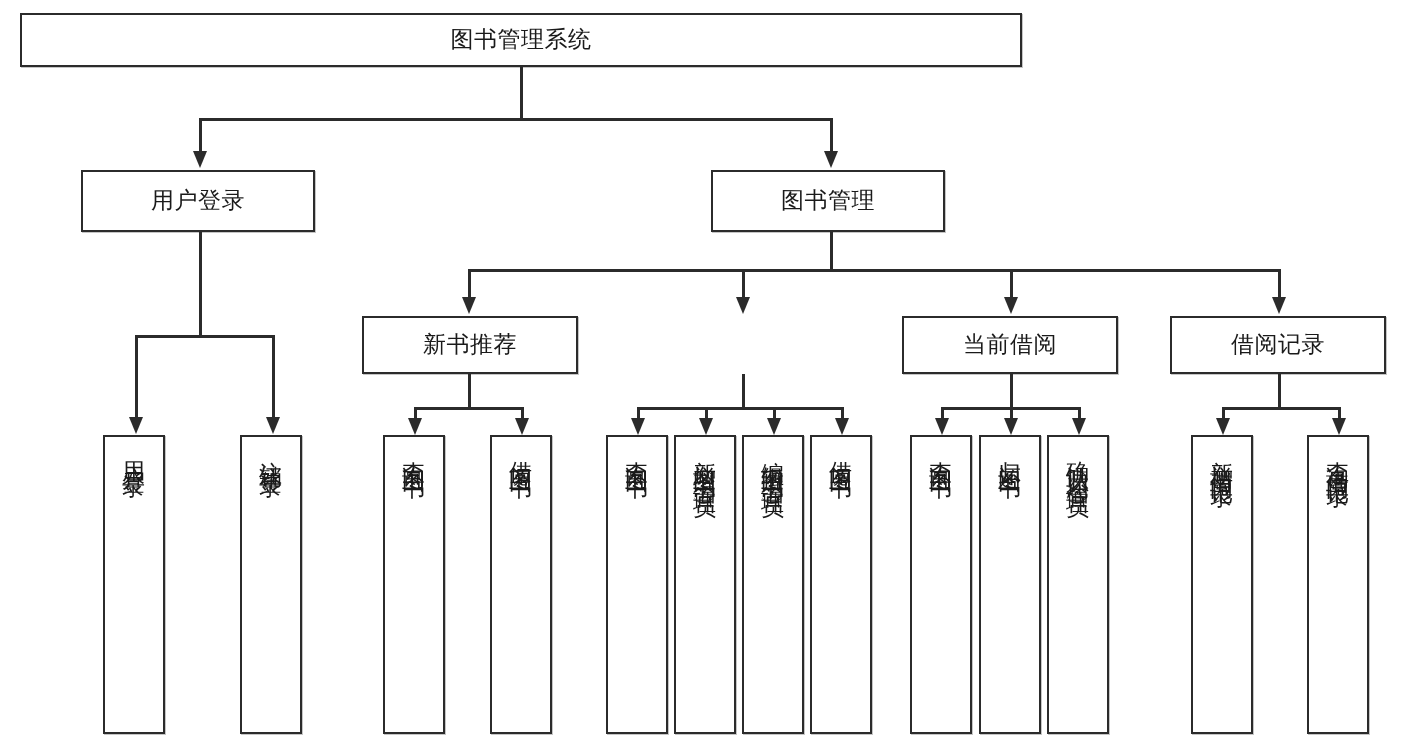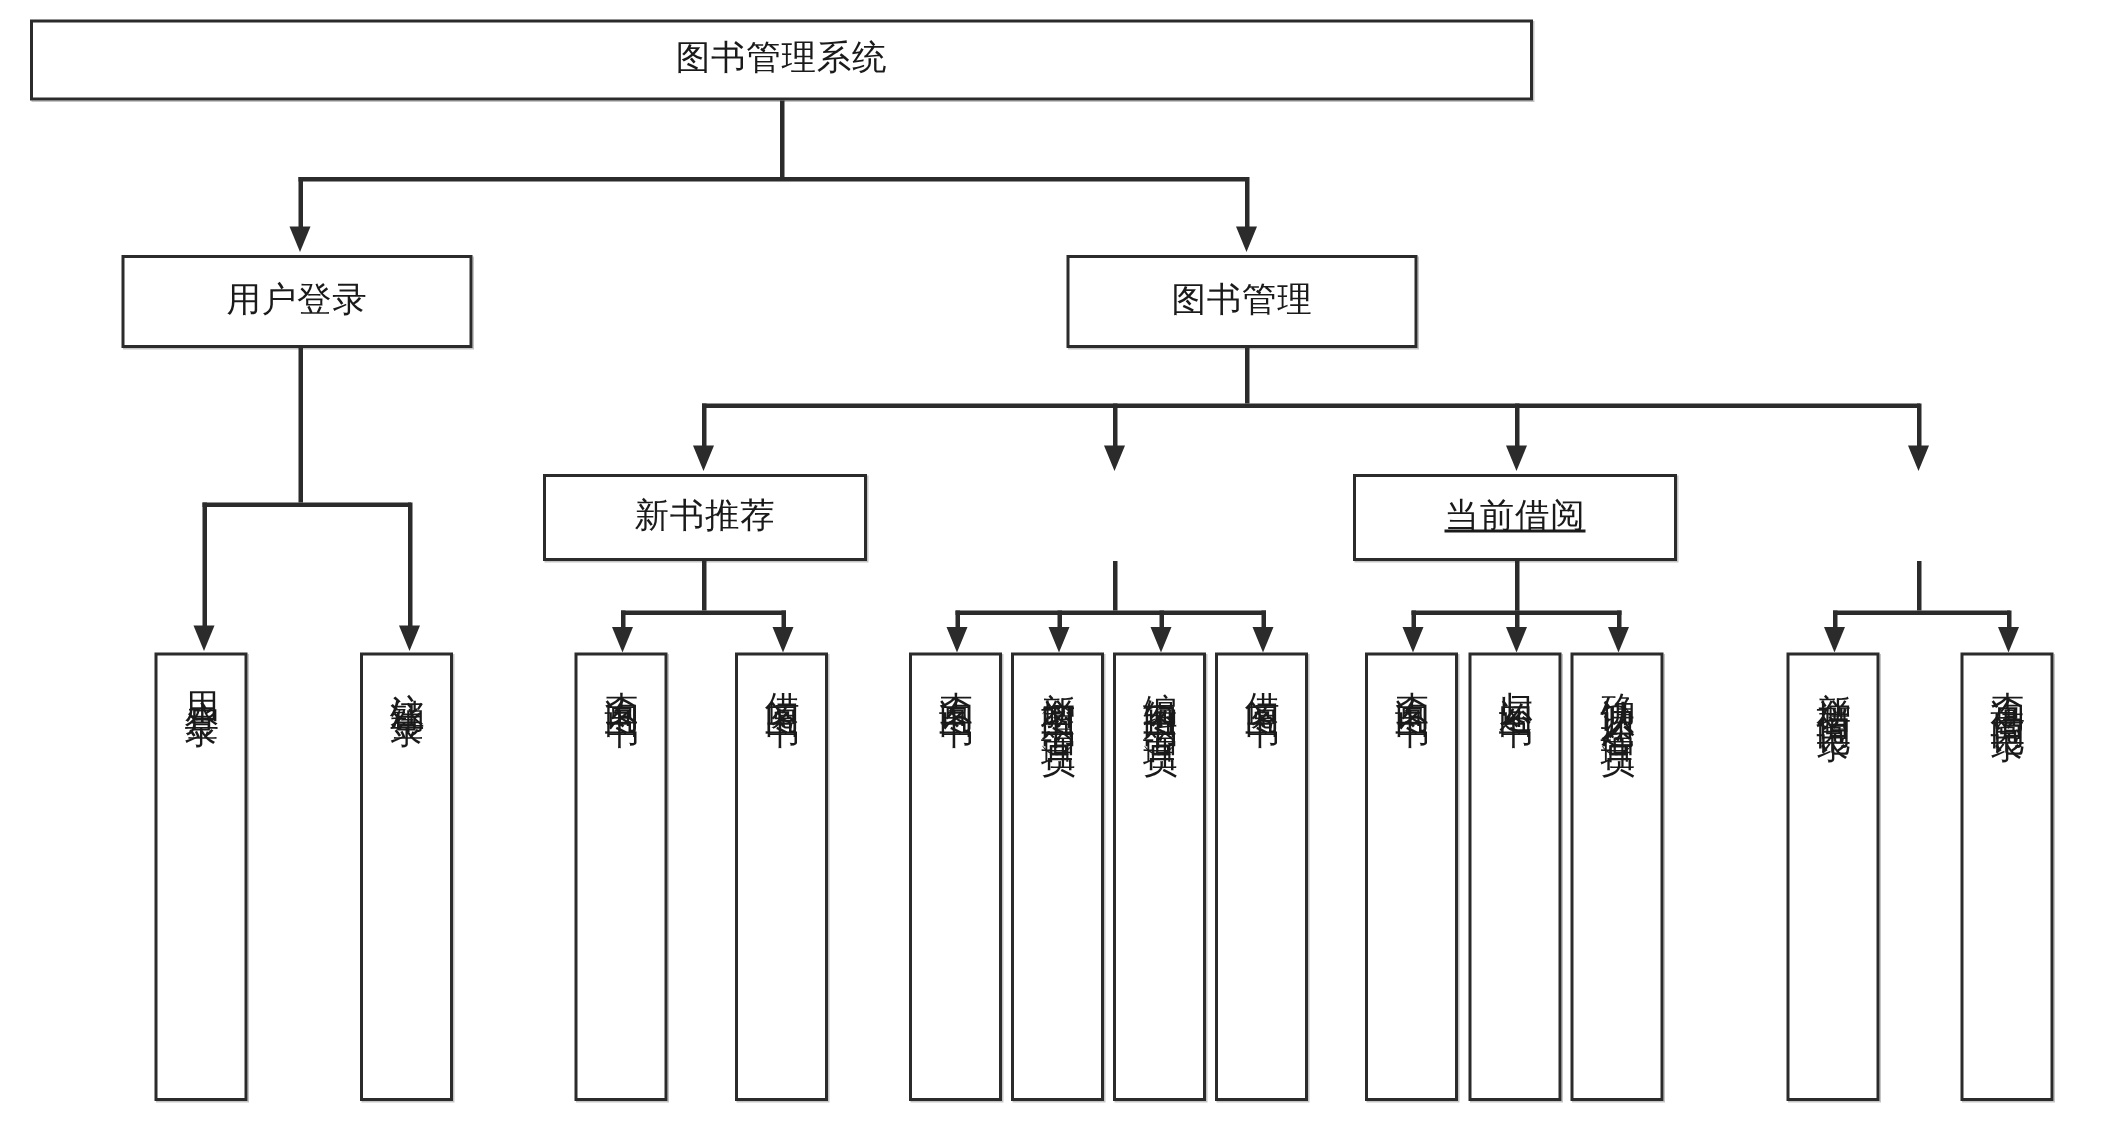--- a/index.html
+++ b/index.html
@@ -114,22 +114,25 @@
   <div class="edge v" style="left:742px;top:269px;height:30px;"></div>
   <div class="arrow" style="left:736px;top:297px;"></div>
   <div class="edge v" style="left:1010px;top:269px;height:30px;"></div>
   <div class="arrow" style="left:1004px;top:297px;"></div>
   <div class="edge v" style="left:1278px;top:269px;height:30px;"></div>
   <div class="arrow" style="left:1272px;top:297px;"></div>
 
   <div class="node h-node" style="left:362px;top:316px;width:216px;height:58px;justify-content:center;">
     <span>新书推荐</span>
   </div>
-  <div class="node h-node" style="left:902px;top:316px;width:216px;height:58px;text-decoration:underline;">
+  <div class="node h-node" style="left:902px;top:316px;width:216px;height:58px;">
     <span>当前借阅</span>
+  </div>
+  <div class="node h-node" style="left:1170px;top:316px;width:216px;height:58px;">
+    <span>借阅记录</span>
   </div>
 
   <div class="edge v" style="left:468px;top:374px;height:33px;"></div>
   <div class="edge h" style="left:414px;top:407px;width:110px;"></div>
   <div class="edge v" style="left:414px;top:407px;height:13px;"></div>
   <div class="arrow" style="left:408px;top:418px;"></div>
   <div class="edge v" style="left:521px;top:407px;height:13px;"></div>
   <div class="arrow" style="left:515px;top:418px;"></div>
 
   <div class="edge v" style="left:742px;top:374px;height:33px;"></div>

